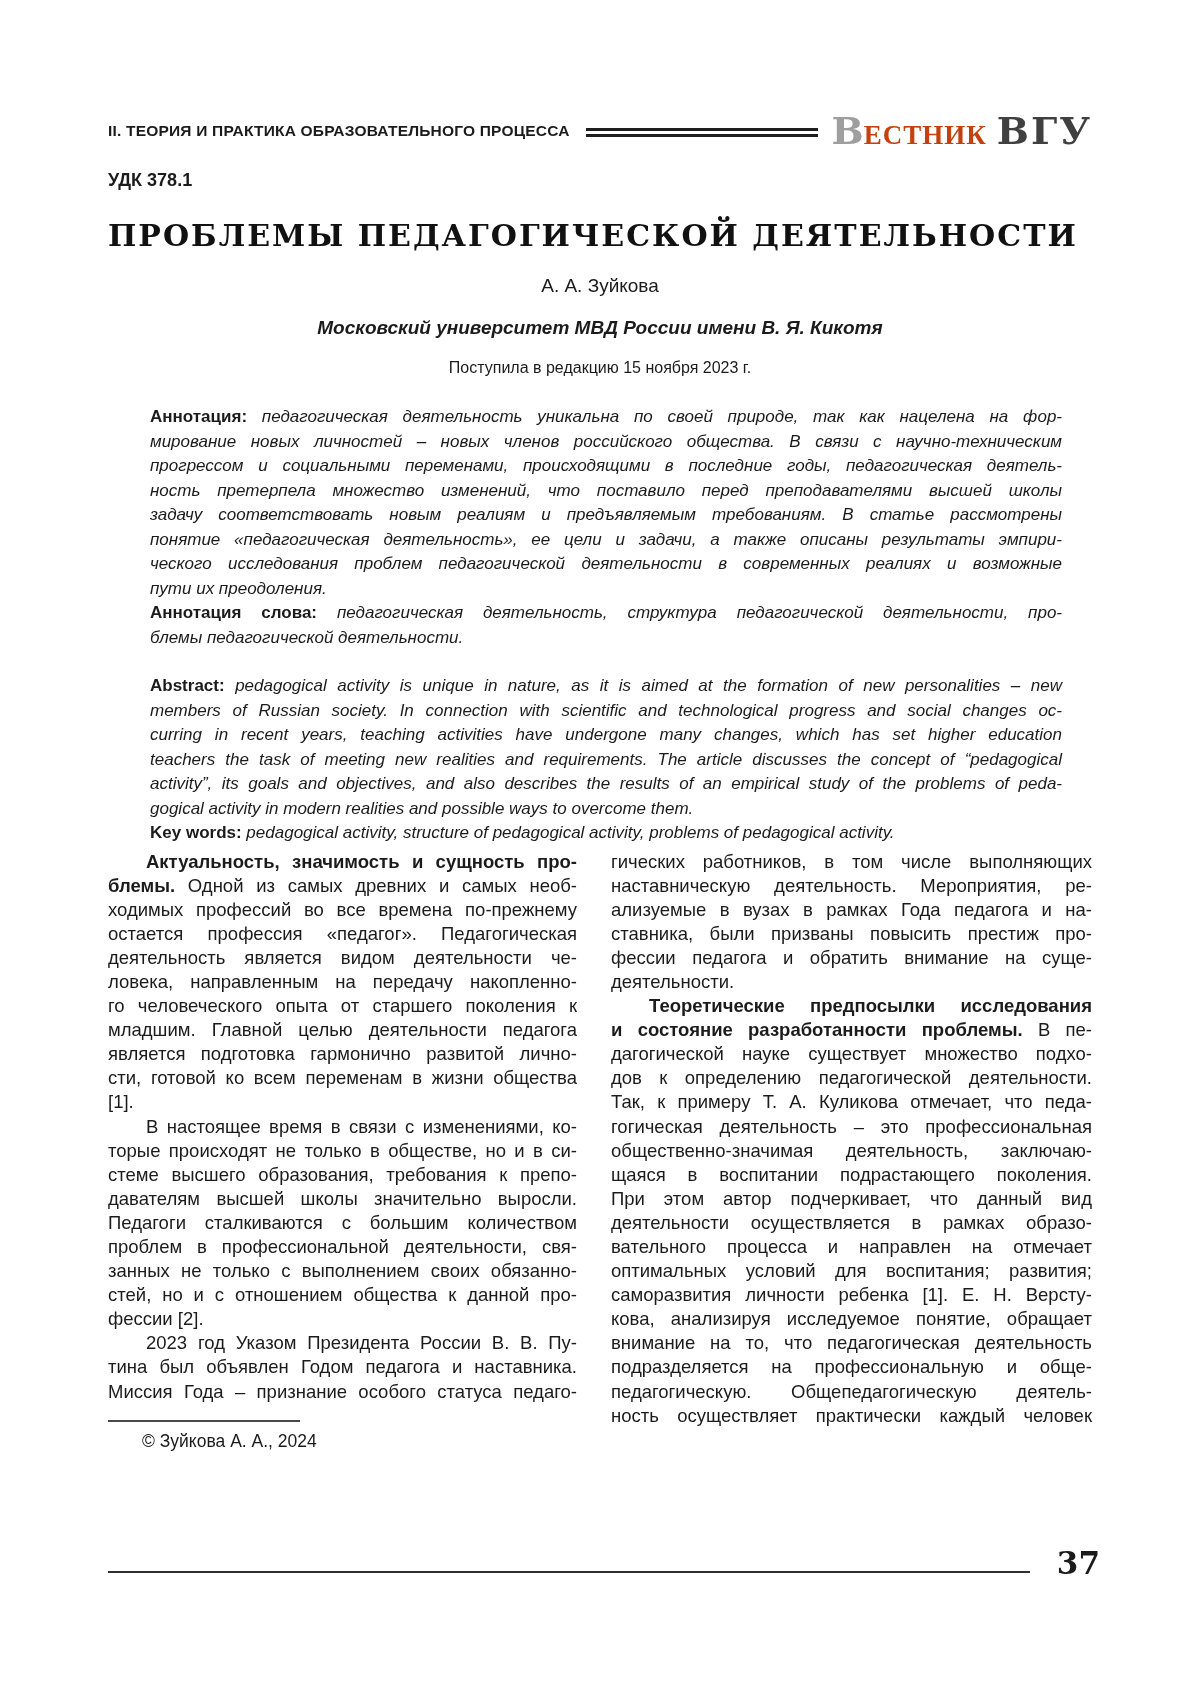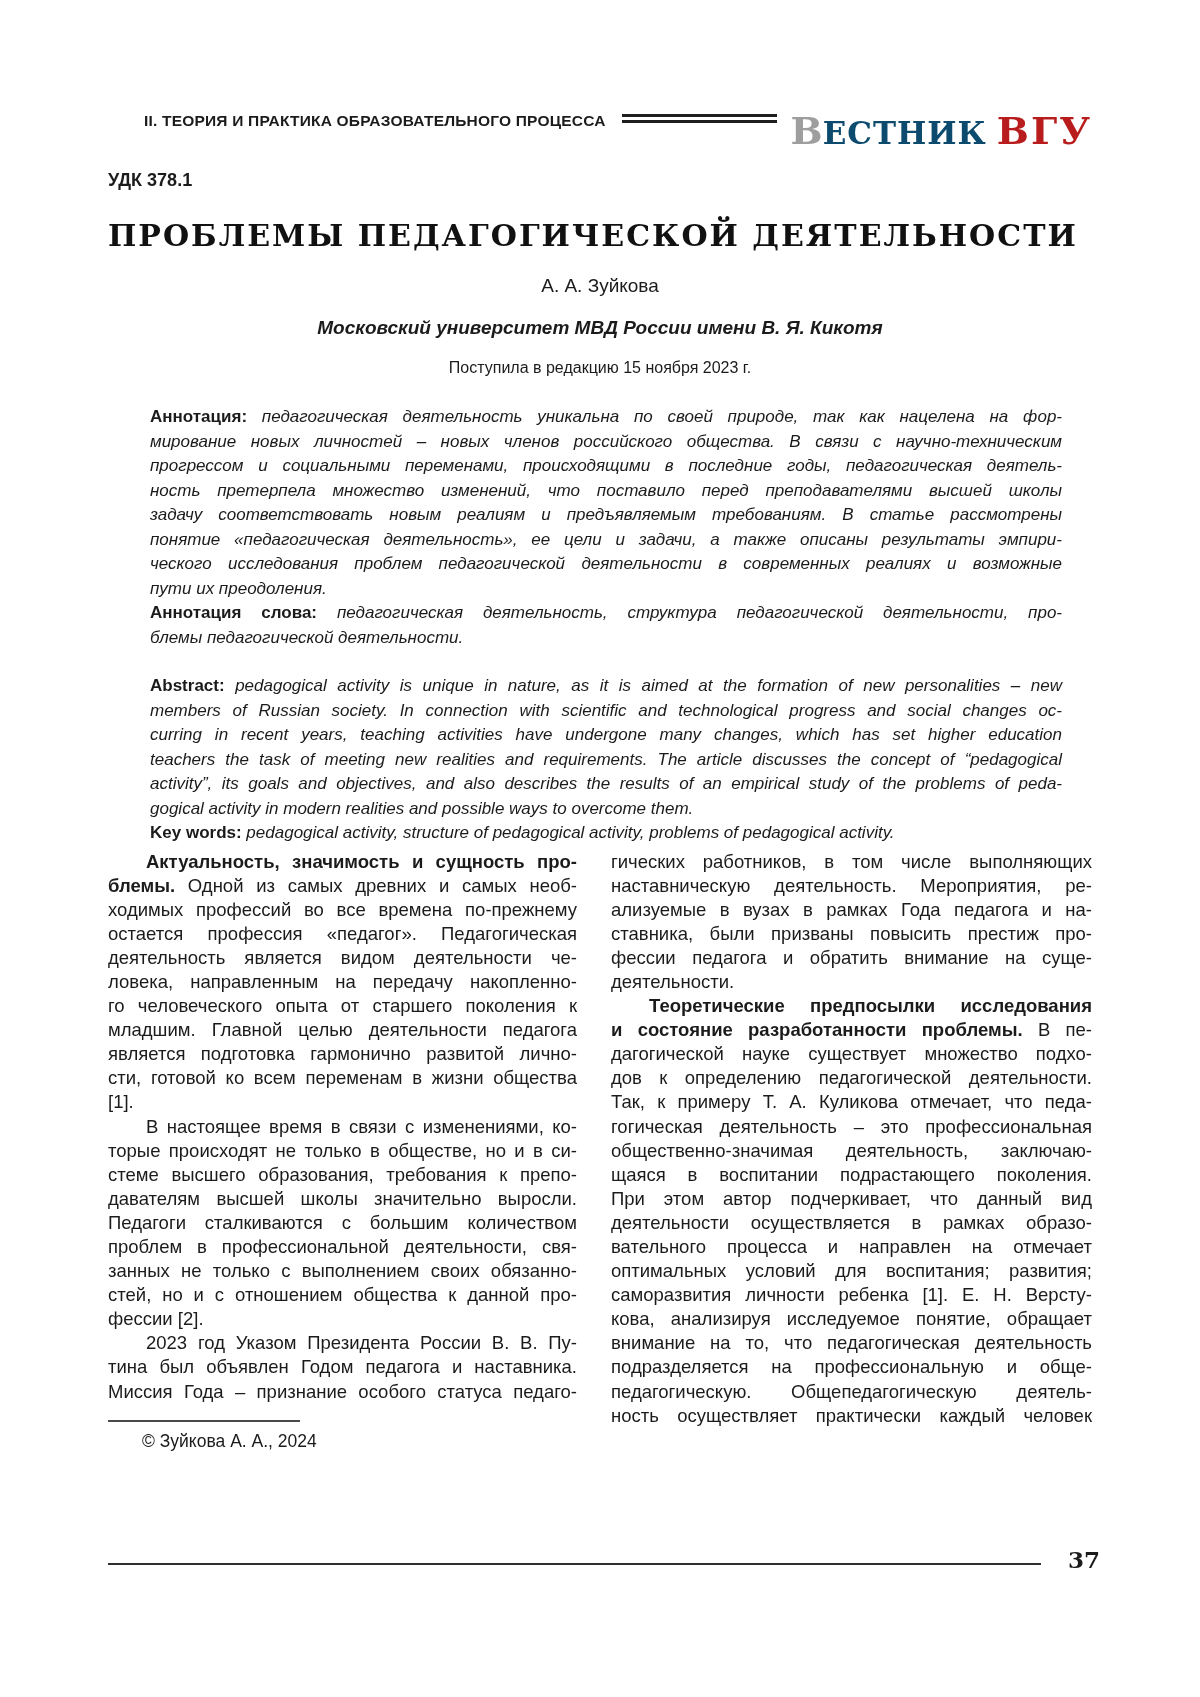--- a/index.html
+++ b/index.html
@@ -1,27 +1,27 @@
 <!DOCTYPE html>
 <html><head>
 <meta charset="utf-8">
 <style>
   html,body{margin:0;padding:0;background:#e8e8e8;}
   .page{position:relative;width:1200px;height:1697px;background:#ffffff;
         font-family:"Liberation Sans",sans-serif;color:#1b1b1b;overflow:hidden;margin:0 auto;}
   .content{position:absolute;left:108px;top:112px;width:984px;}
 
   
-  .hdr{display:flex;align-items:flex-start;margin-left:36px;}
+  .hdr{display:flex;align-items:center;}
   .hdr-title{font-weight:bold;font-size:15.5px;letter-spacing:.2px;white-space:nowrap;}
   .hdr-rule{flex:1;height:3px;border-top:3px solid #1e1e1e;border-bottom:3px solid #1e1e1e;margin:2px 14px 0 16px;}
   .logo{font-family:"DejaVu Serif",serif;font-weight:bold;white-space:nowrap;line-height:1;}
   .logo .lv{font-size:38px;color:#9e9e9e;}
-  .logo .lrest{font-size:31px;color:#0c4a6e;letter-spacing:1px;}
-  .logo .labbr{font-size:38px;color:#b91c1c;letter-spacing:2px;margin-left:10px;}
+  .logo .lrest{font-size:27px;color:#c2410c;letter-spacing:1px;font-family:Liberation Serif, serif;}
+  .logo .labbr{font-size:38px;color:#404040;letter-spacing:2px;margin-left:10px;}
 
   .udk{margin-top:20px;font-weight:bold;font-size:18px;}
 
   .title{margin-top:26px;text-align:left;font-family:"DejaVu Serif",serif;font-weight:bold;
          font-size:30px;line-height:38px;letter-spacing:2px;color:#111;}
   .author{margin-top:20px;text-align:center;font-size:19px;}
   .affil{margin-top:20px;text-align:center;font-size:19px;font-weight:bold;font-style:italic;}
   .received{margin-top:20px;text-align:center;font-size:16px;}
 
   .ann{margin-top:28px;padding-left:42px;padding-right:30px;font-size:17px;line-height:24.5px;}
@@ -37,21 +37,21 @@
   .tline.ind{text-indent:38px;}
   .b{font-weight:bold;font-style:normal;}
   .i{font-style:italic;}
 
   .footnote{margin-top:16px;}
   .fn-rule{width:192px;border-top:2px solid #4a4a4a;margin-bottom:7px;}
   .fn-text{font-size:17.5px;padding-left:34px;}
 
   .footer{position:absolute;left:108px;width:992px;top:1548px;display:flex;align-items:flex-end;}
   .footer-rule{flex:1;border-top:2px solid #2f2f2f;margin-bottom:6px;}
-  .pagenum{font-family:"DejaVu Serif",serif;font-weight:bold;font-size:23px;margin-left:27px;line-height:1;}
+  .pagenum{font-family:"DejaVu Serif",serif;font-weight:bold;font-size:31px;margin-left:27px;line-height:1;}
 </style>
 </head>
 <body>
 
 <div class="page">
   <div class="content">
 
     <div class="hdr">
       <span class="hdr-title">II. ТЕОРИЯ И ПРАКТИКА ОБРАЗОВАТЕЛЬНОГО ПРОЦЕССА</span>
       <span class="hdr-rule"></span>

